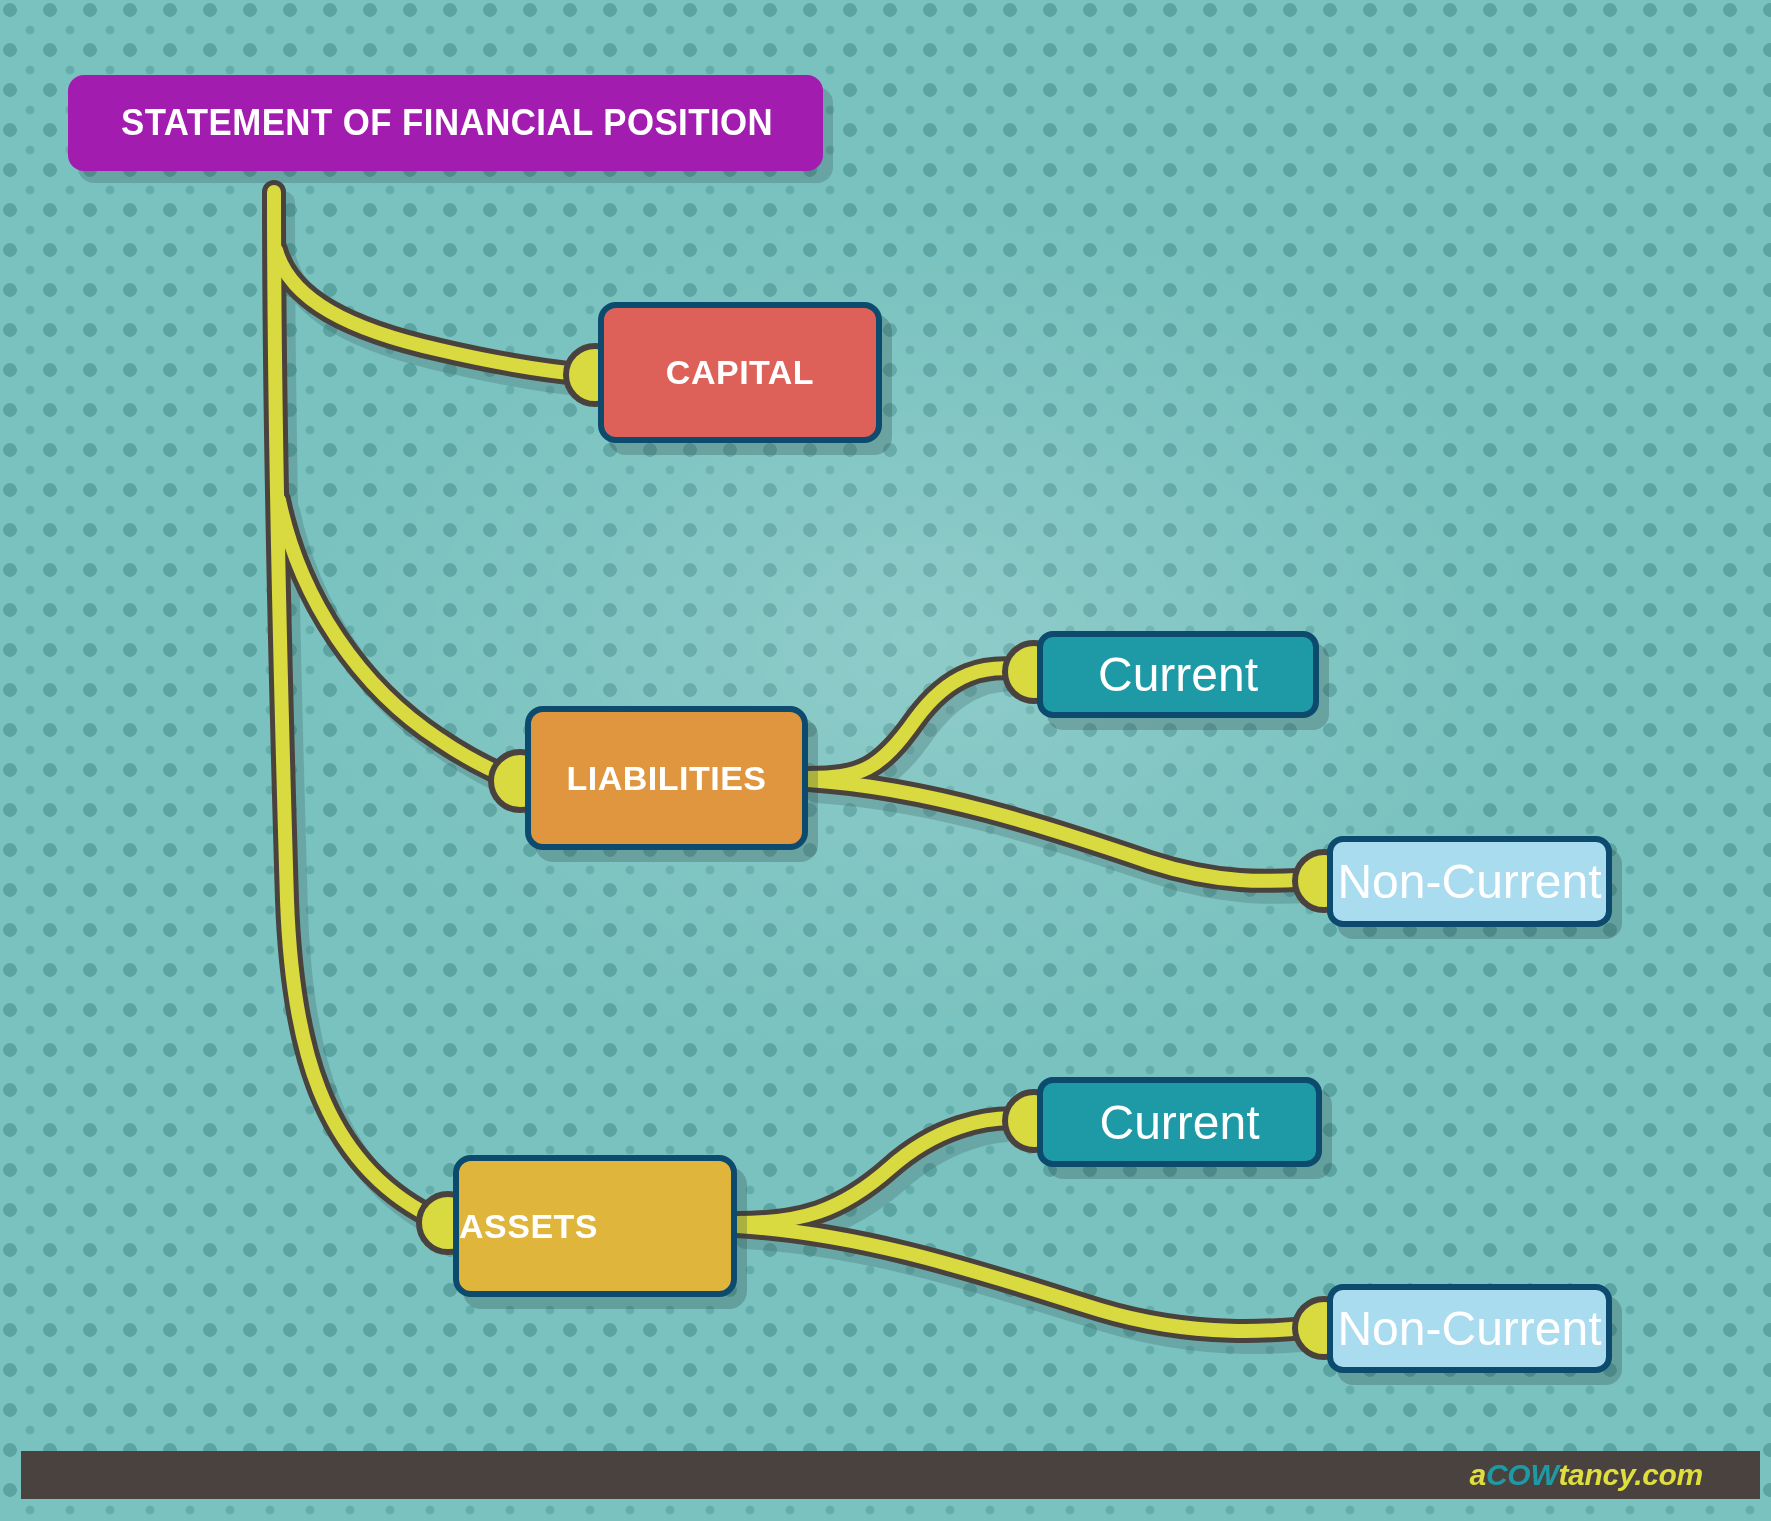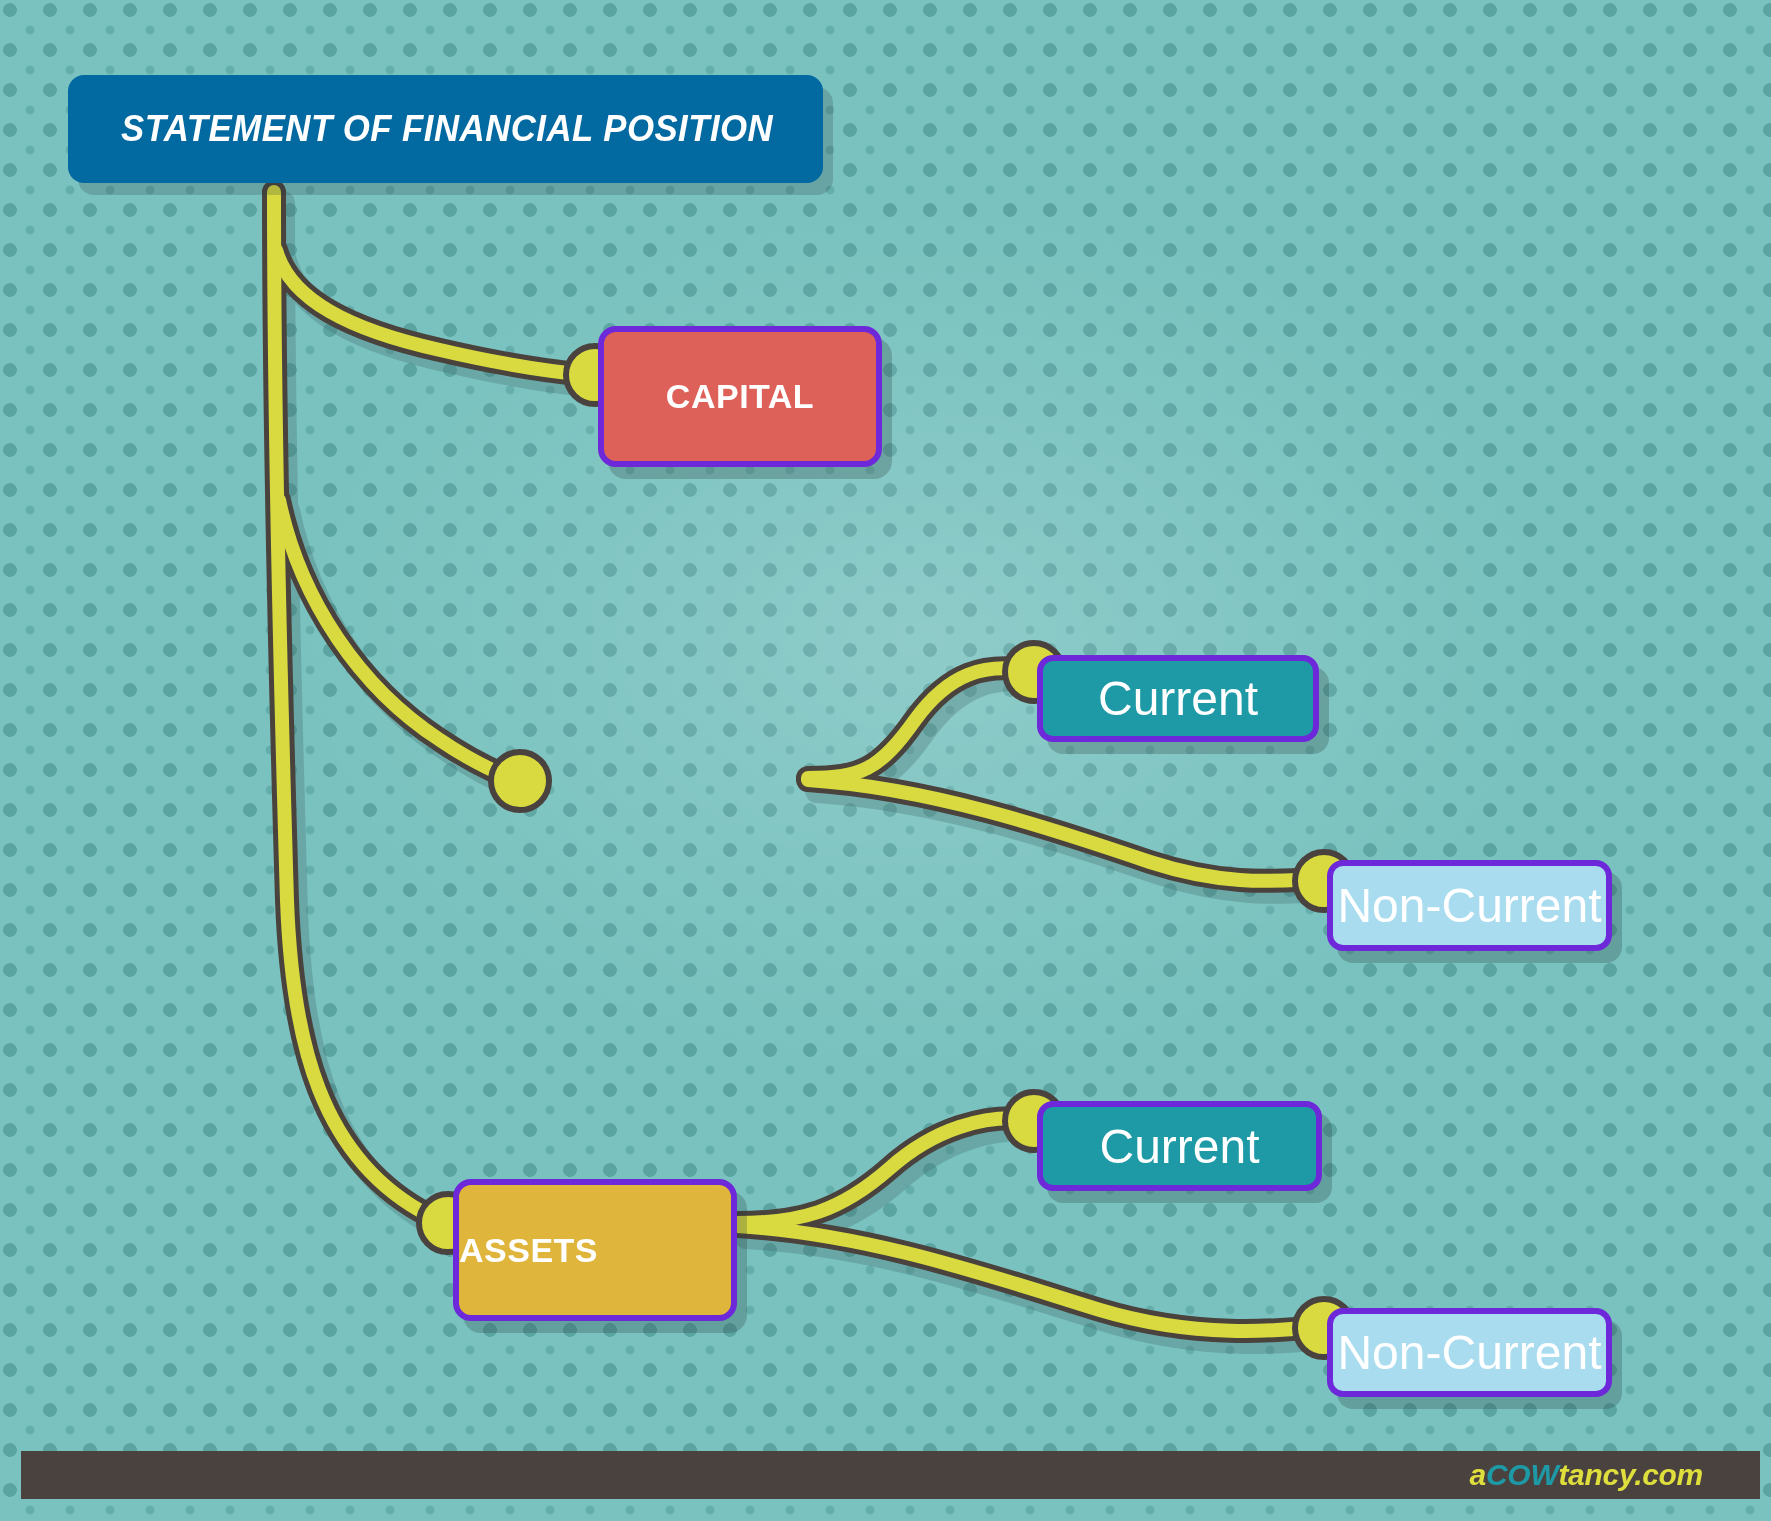--- a/index.html
+++ b/index.html
@@ -39,43 +39,41 @@
     left: 0; top: 0;
     width: 1771px;
     height: 1521px;
   }
 
   .node {
     position: absolute;
     box-sizing: border-box;
     display: flex;
     align-items: center;
-    border: 6px solid #6d28d9;
+    border: 6px solid #0c4a6e;
     border-radius: 18px;
     box-shadow: 10px 12px 0 rgba(40,60,62,0.26);
-    margin-top: 24px;
   }
   .node .label {
     color: #ffffff;
     white-space: nowrap;
   }
 
   
   #title-bar {
     position: absolute;
     left: 68px;
     top: 75px;
     width: 755px;
-    height: 108px;
-    background: #0369a1;
+    height: 96px;
+    background: #a21caf;
     border-radius: 16px;
     box-shadow: 10px 12px 0 rgba(40,60,62,0.22);
     display: flex;
     align-items: center;
-    font-style: italic;
   }
   #title-bar .label {
     color: #ffffff;
     font-weight: bold;
     font-size: 37px;
     letter-spacing: 0.5px;
     margin-left: 53px;
     font-stretch: condensed;
     transform: scaleX(0.94);
     transform-origin: left center;
@@ -211,20 +209,23 @@
   </svg>
 
   <div id="title-bar">
     <span class="label">STATEMENT OF FINANCIAL POSITION</span>
   </div>
 
   <div class="node" id="node-capital">
     <span class="label">CAPITAL</span>
   </div>
 
+  <div class="node" id="node-liabilities">
+    <span class="label">LIABILITIES</span>
+  </div>
 
   <div class="node leaf" id="node-liab-current">
     <span class="label">Current</span>
   </div>
 
   <div class="node leaf" id="node-liab-noncurrent">
     <span class="label">Non-Current</span>
   </div>
 
   <div class="node" id="node-assets">

